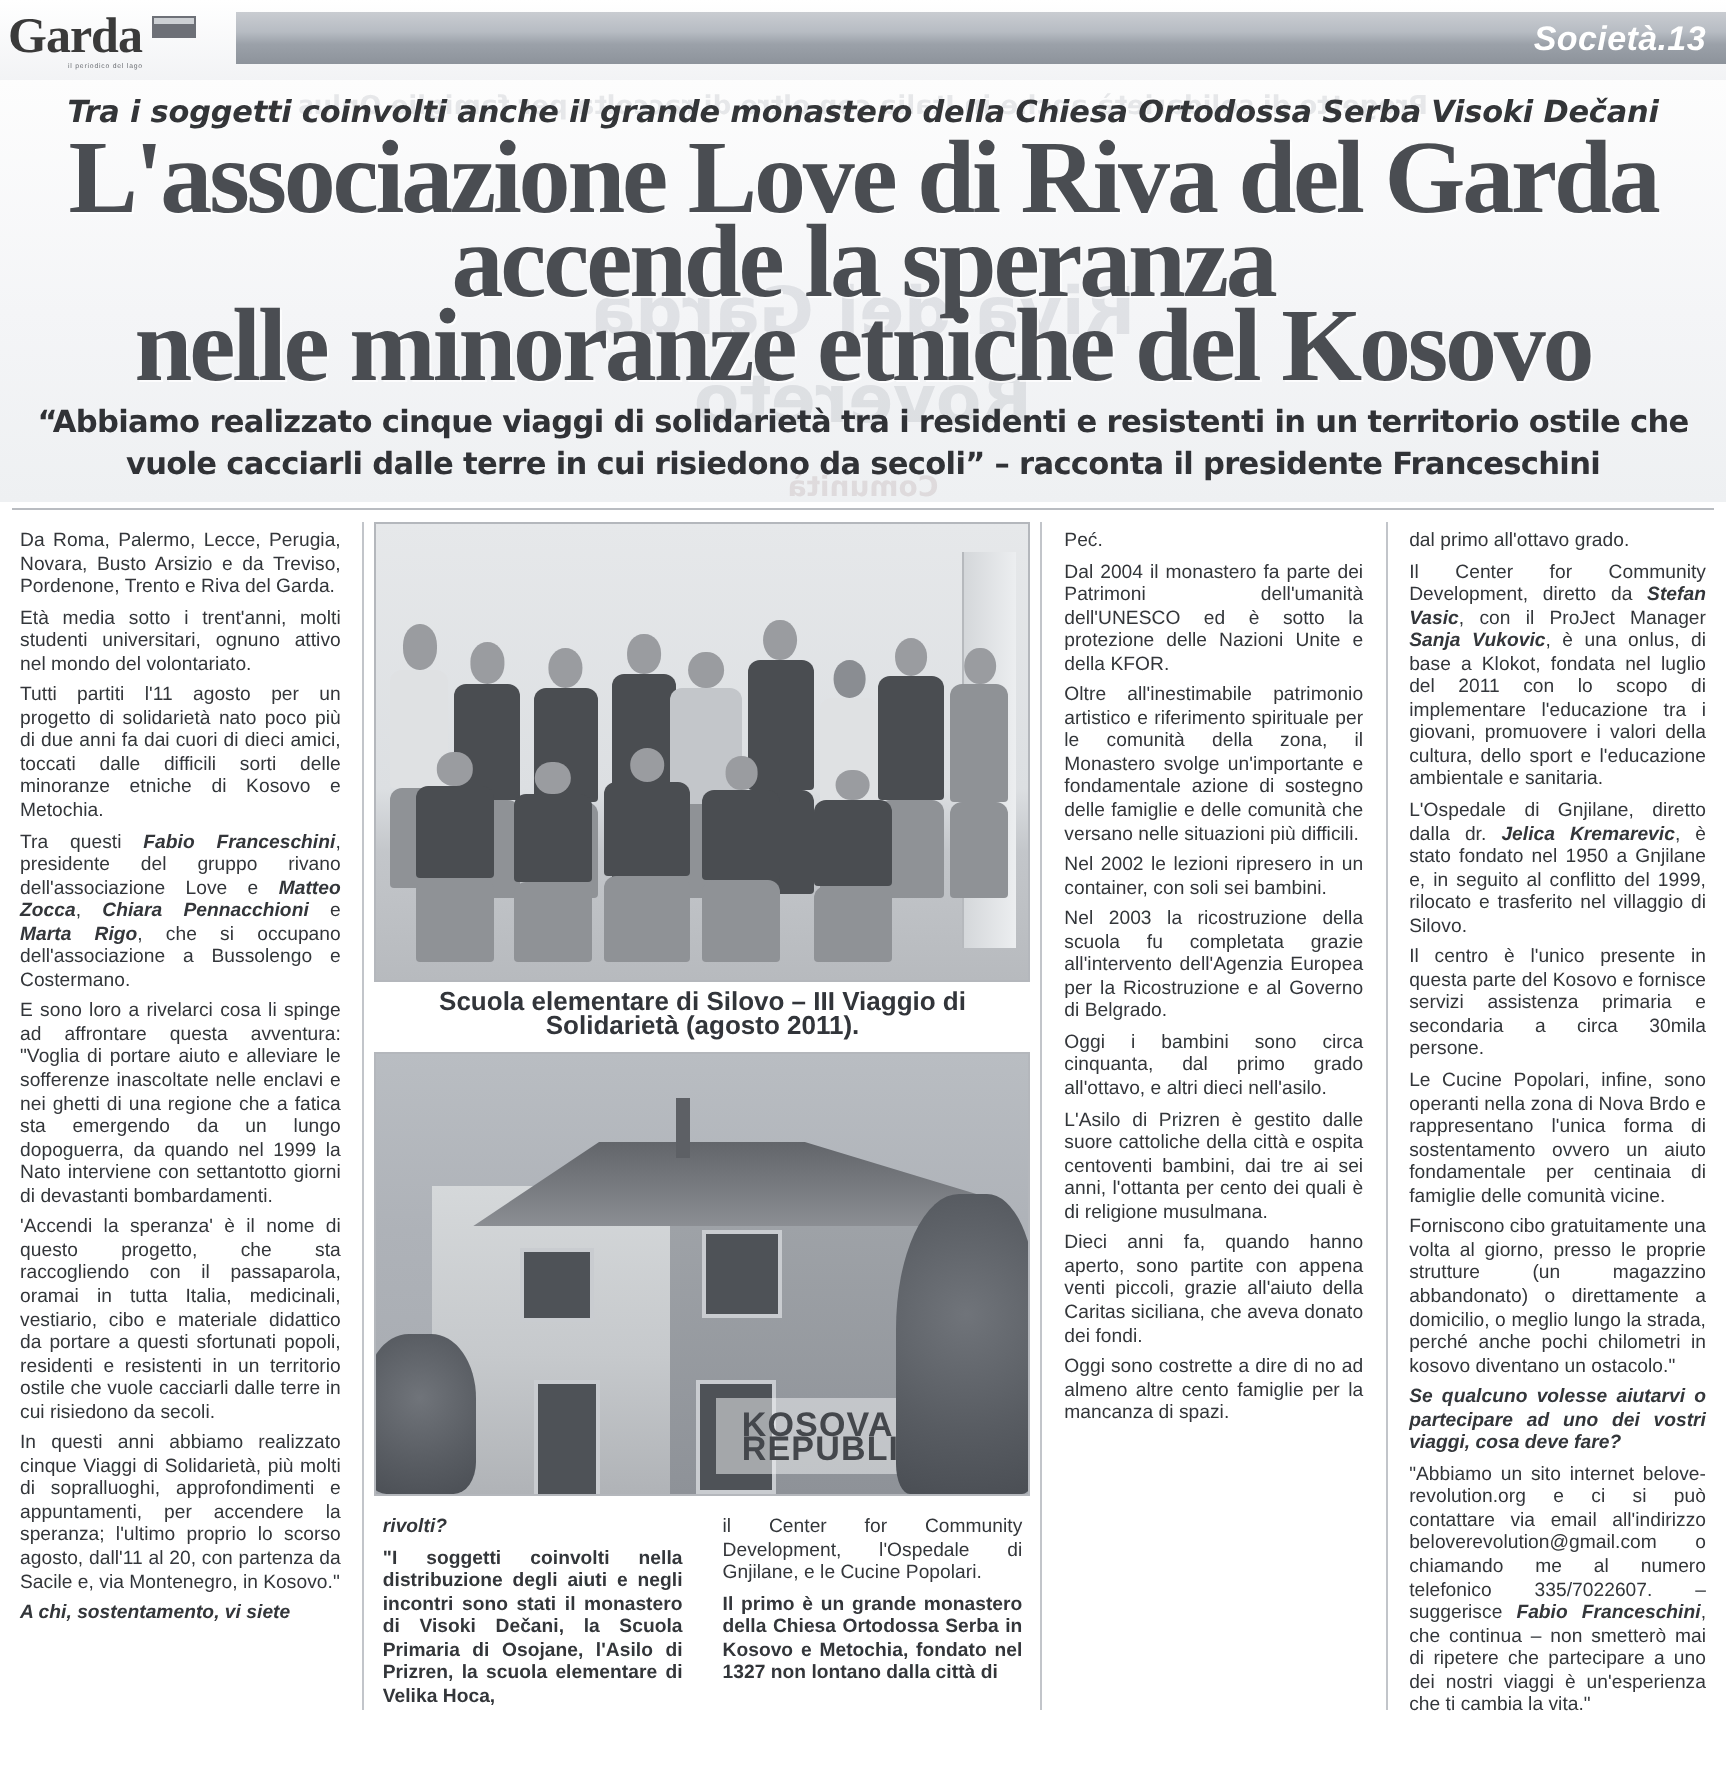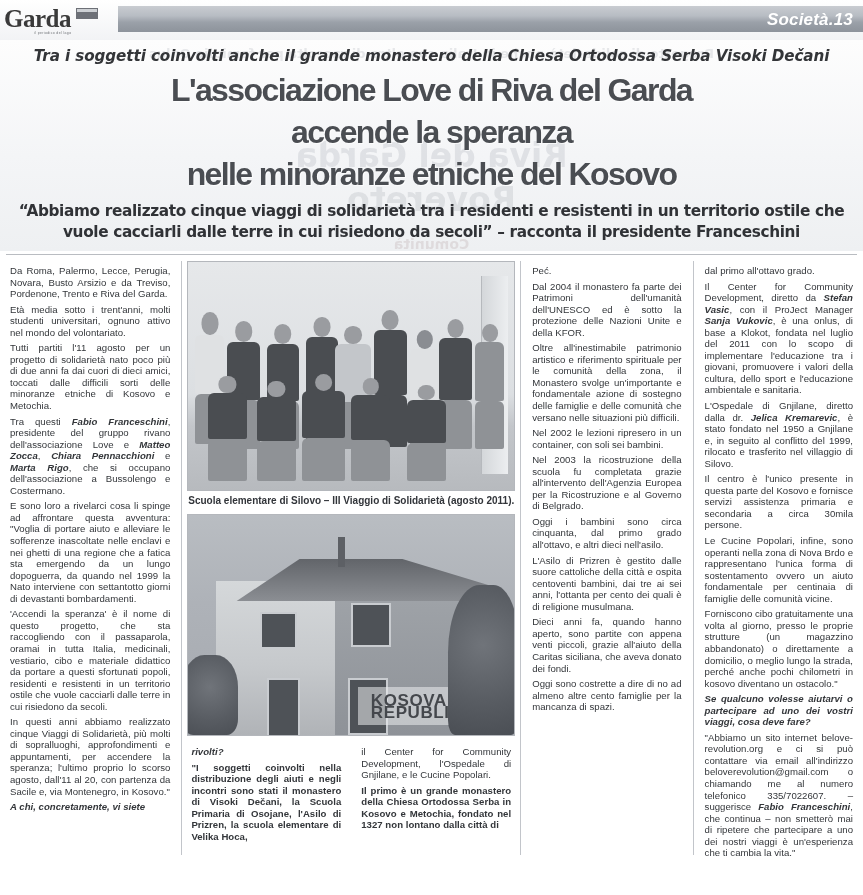--- a/index.html
+++ b/index.html
@@ -115,23 +115,23 @@
     font-style: italic;
     font-weight: bold;
     font-size: 15.2px;
     color: #333538;
     line-height: 20px;
     letter-spacing: -0.1px;
     margin: 2px 10px 3px 10px;
   }
   .headline {
     position: relative;
-    font-family: Liberation Sans, sans-serif;
-    font-weight: bold;
-    font-size: 32px;
+    font-family: Liberation Serif, serif;
+    font-weight: bold;
+    font-size: 52px;
     line-height: 42px;
     color: #4a4d52;
     letter-spacing: -1.6px;
     margin: 1px 8px 0 8px;
     text-shadow: 1px 1px 0 rgba(255,255,255,0.75);
   }
   .headline .l2 { display: block; }
   .standfirst {
     position: relative;
     font-family: "DejaVu Sans", sans-serif;
@@ -198,21 +198,21 @@
     background: #cfd2d6;
     border: 1px solid #b4b7bc;
     box-sizing: border-box;
   }
   .photo-1 { height: 230px; }
   .photo-2 { height: 222px; margin-top: 2px; }
 
   .caption {
     font-family: "Liberation Sans", sans-serif;
     font-weight: bold;
-    font-size: 10px;
+    font-size: 13px;
     line-height: 12px;
     text-align: center;
     color: #32353a;
     padding: 4px 0 5px 0;
   }
 
   
   .grp-wall {
     position: absolute; inset: 0;
     background: linear-gradient(to bottom, #e6e8ea 0%, #dcdfe2 58%, #c3c6ca 72%, #b7babe 100%);
@@ -320,21 +320,21 @@
   <div class="cols">
 
     <div class="col col-1">
       <p class="t">Da Roma, Palermo, Lecce, Perugia, Novara, Busto Arsizio e da Treviso, Pordenone, Trento e Riva del Garda.</p>
       <p class="t">Età media sotto i trent'anni, molti studenti universitari, ognuno attivo nel mondo del volontariato.</p>
       <p class="t">Tutti partiti l'11 agosto per un progetto di solidarietà nato poco più di due anni fa dai cuori di dieci amici, toccati dalle difficili sorti delle minoranze etniche di Kosovo e Metochia.</p>
       <p class="t">Tra questi <span class="bi">Fabio Franceschini</span>, presidente del gruppo rivano dell'associazione Love e <span class="bi">Matteo Zocca</span>, <span class="bi">Chiara Pennacchioni</span> e <span class="bi">Marta Rigo</span>, che si occupano dell'associazione a Bussolengo e Costermano.</p>
       <p class="t">E sono loro a rivelarci cosa li spinge ad affrontare questa avventura: "Voglia di portare aiuto e alleviare le sofferenze inascoltate nelle enclavi e nei ghetti di una regione che a fatica sta emergendo da un lungo dopoguerra, da quando nel 1999 la Nato interviene con settantotto giorni di devastanti bombardamenti.</p>
       <p class="t">'Accendi la speranza' è il nome di questo progetto, che sta raccogliendo con il passaparola, oramai in tutta Italia, medicinali, vestiario, cibo e materiale didattico da portare a questi sfortunati popoli, residenti e resistenti in un territorio ostile che vuole cacciarli dalle terre in cui risiedono da secoli.</p>
       <p class="t">In questi anni abbiamo realizzato cinque Viaggi di Solidarietà, più molti di sopralluoghi, approfondimenti e appuntamenti, per accendere la speranza; l'ultimo proprio lo scorso agosto, dall'11 al 20, con partenza da Sacile e, via Montenegro, in Kosovo."</p>
-      <p class="t" style="font-style:italic;font-weight:bold;">A chi, concretamente, vi siete</p>
+      <p class="t" style="font-style:italic;font-weight:bold;">A chi, sostentamento, vi siete</p>
     </div>
 
     <div class="vrule"></div>
 
     <div class="col col-mid">
 
       <div class="photo photo-1">
         <div class="grp-wall"></div>
         <div class="grp-door"></div>
 

